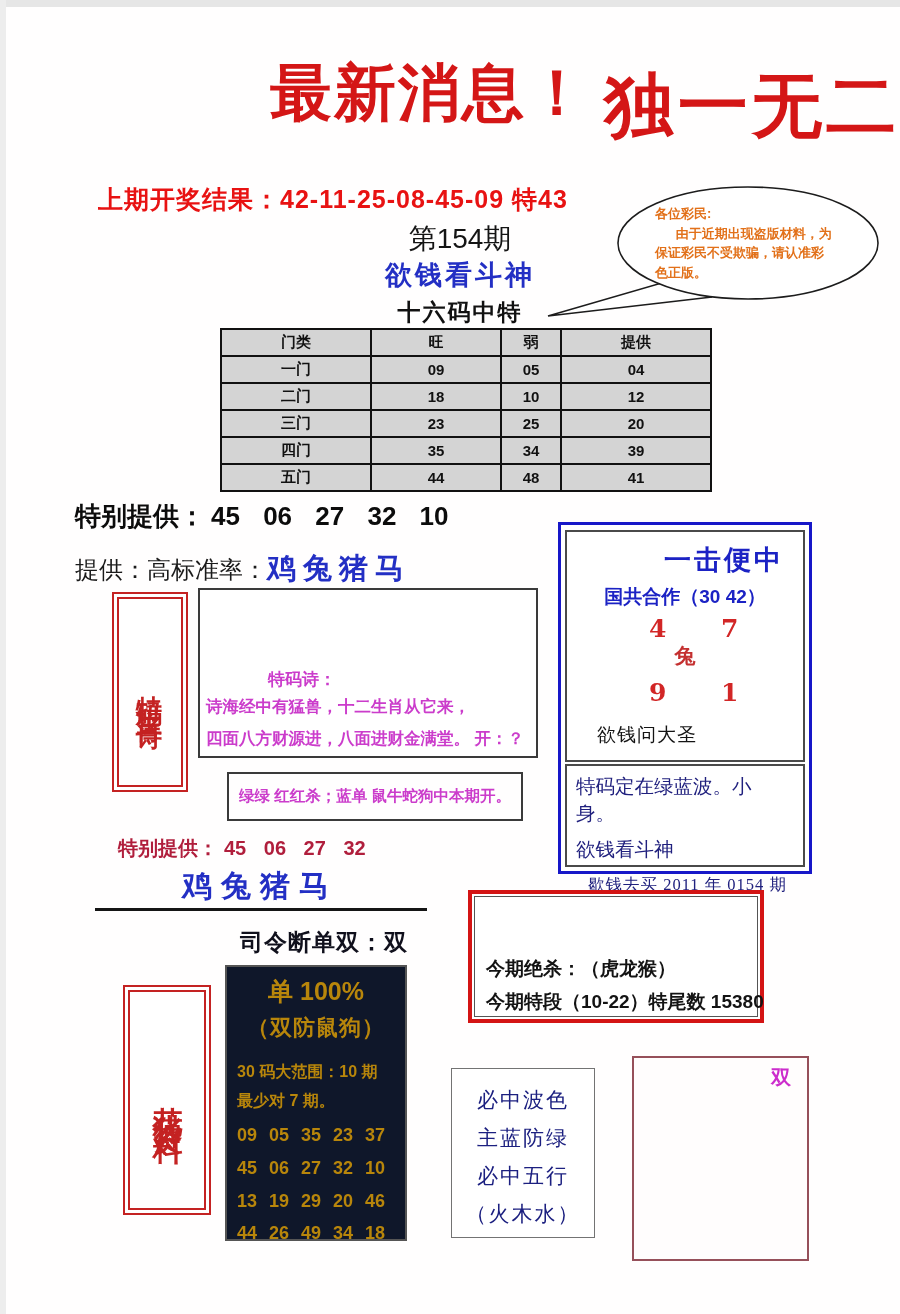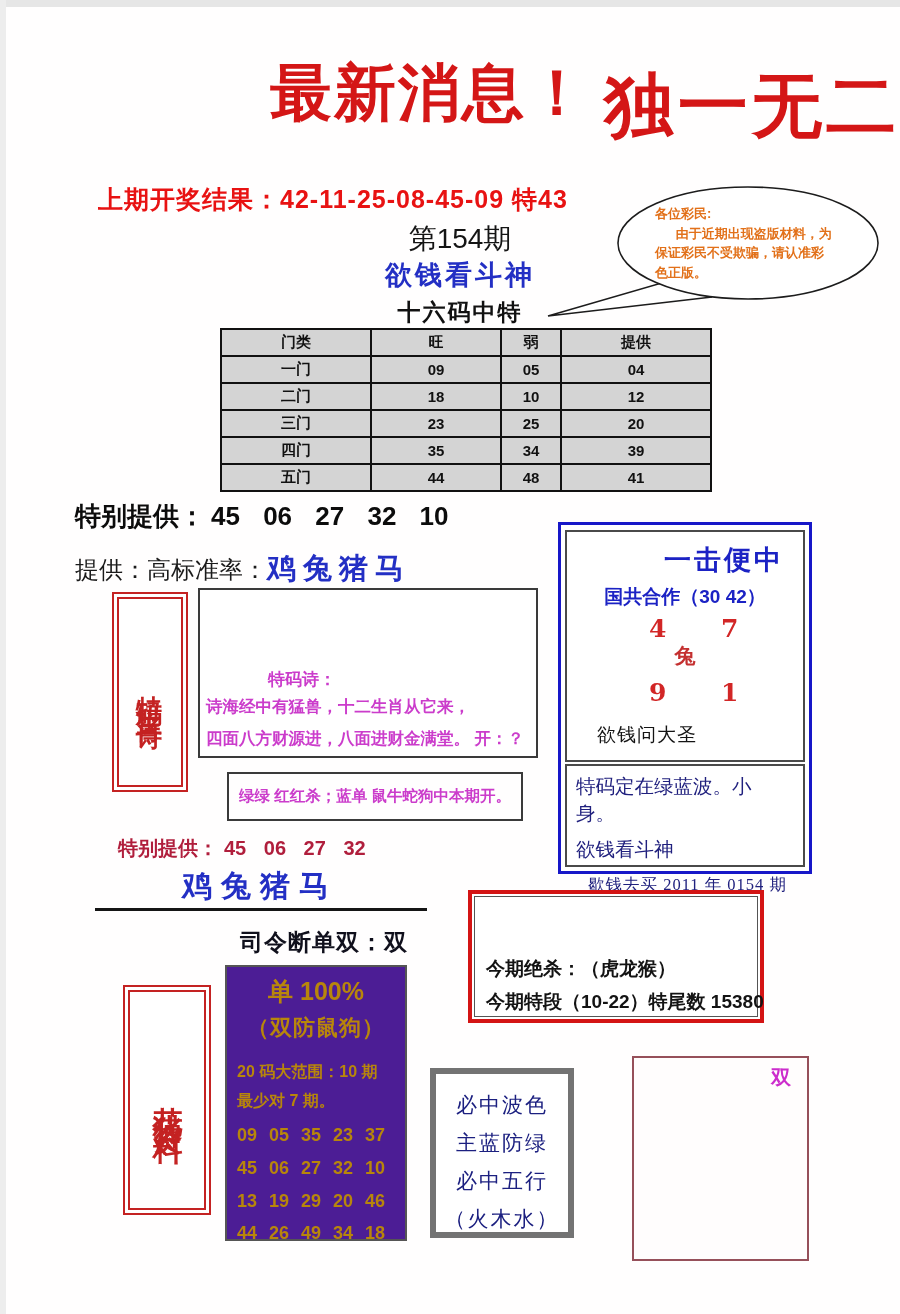--- a/index.html
+++ b/index.html
@@ -78,41 +78,41 @@
   
   .sp2{left:118px;top:835px;font-size:20px;font-weight:bold;color:#b01e3c;white-space:nowrap;
        font-family:"Liberation Serif","DejaVu Serif",serif;}
   .sp2 .nums{word-spacing:12px;margin-left:6px;font-family:"Liberation Sans",sans-serif;}
   .zline{left:95px;top:866px;width:330px;text-align:center;color:#232fc4;font-size:30px;
          font-weight:bold;letter-spacing:9px;font-family:"Liberation Serif","DejaVu Serif",serif;}
   .zline-rule{left:95px;top:908px;width:332px;height:0;border-top:3px solid #151515;}
   .commander{left:240px;top:927px;font-size:23px;font-weight:bold;color:#10101c;letter-spacing:1px;}
 
   
-  .oddbox{left:225px;top:965px;width:182px;height:276px;border:2px solid #555;background:#4c1d95;box-sizing:border-box;}
+  .oddbox{left:225px;top:965px;width:182px;height:276px;border:2px solid #555;background:#0f172a;box-sizing:border-box;}
   .ob-c{position:absolute;width:100%;text-align:center;color:#b8860b;font-weight:bold;}
   .ob-l{position:absolute;left:10px;color:#b8860b;font-weight:bold;white-space:nowrap;}
   .ob1{top:8px;font-size:25px;}
   .ob2{top:46px;font-size:22px;letter-spacing:1px;}
   .ob3{top:95px;font-size:16px;}
   .ob4{top:124px;font-size:16px;}
   .obrow{font-size:18px;word-spacing:7px;}
   .obr0{top:158px;} .obr1{top:191px;} .obr2{top:224px;} .obr3{top:256px;}
 
   .flowerbox{left:123px;top:985px;width:84px;height:226px;}
   .flowerbox .inner{font-size:30px;letter-spacing:9px;}
 
   
   .redkill{left:468px;top:890px;width:296px;height:133px;border:4px solid #d41414;background:#fff;box-sizing:border-box;}
   .redkill .liner{position:absolute;left:2px;top:2px;right:2px;bottom:2px;border:1px solid #555;}
   .rk1{position:absolute;left:14px;top:62px;font-size:19px;font-weight:bold;color:#131313;white-space:nowrap;}
   .rk2{position:absolute;left:14px;top:95px;font-size:19px;font-weight:bold;color:#131313;white-space:nowrap;}
 
   
-  .wavebox{left:430px;top:1068px;width:144px;height:170px;border:6px solid #737373;background:#fff;
+  .wavebox{left:451px;top:1068px;width:144px;height:170px;border:1px solid #737373;background:#fff;
            box-sizing:border-box;text-align:center;color:#1c2080;font-weight:500;
            font-family:"Liberation Serif","DejaVu Serif",serif;padding-top:12px;}
   .wavebox div{font-size:21px;line-height:38px;letter-spacing:2px;}
   .dblbox{left:632px;top:1056px;width:177px;height:205px;border:2px solid #96505a;background:#fffdfd;box-sizing:border-box;}
   .dblmark{position:absolute;right:16px;top:6px;color:#cc2ccc;font-size:20px;font-weight:bold;}
 </style>
 </head>
 <body>
 
 <div class="canvas">
@@ -221,21 +221,21 @@
   <div class="abs sp2">
     <span>特别提供：</span><span class="nums">45 06 27 32</span>
   </div>
   <div class="abs zline">鸡兔猪马</div>
   <div class="abs zline-rule"></div>
   <div class="abs commander">司令断单双：双</div>
 
   <div class="abs oddbox">
     <div class="ob-c ob1">单 100%</div>
     <div class="ob-c ob2">（双防鼠狗）</div>
-    <div class="ob-l ob3">20 码大范围：10 期</div>
+    <div class="ob-l ob3">30 码大范围：10 期</div>
     <div class="ob-l ob4">最少对 7 期。</div>
     <div class="ob-l obrow obr0">09 05 35 23 37</div>
     <div class="ob-l obrow obr1">45 06 27 32 10</div>
     <div class="ob-l obrow obr2">13 19 29 20 46</div>
     <div class="ob-l obrow obr3">44 26 49 34 18</div>
   </div>
 
   <div class="abs sideredbox flowerbox">
     <div class="inner">花猫资料</div>
   </div>

